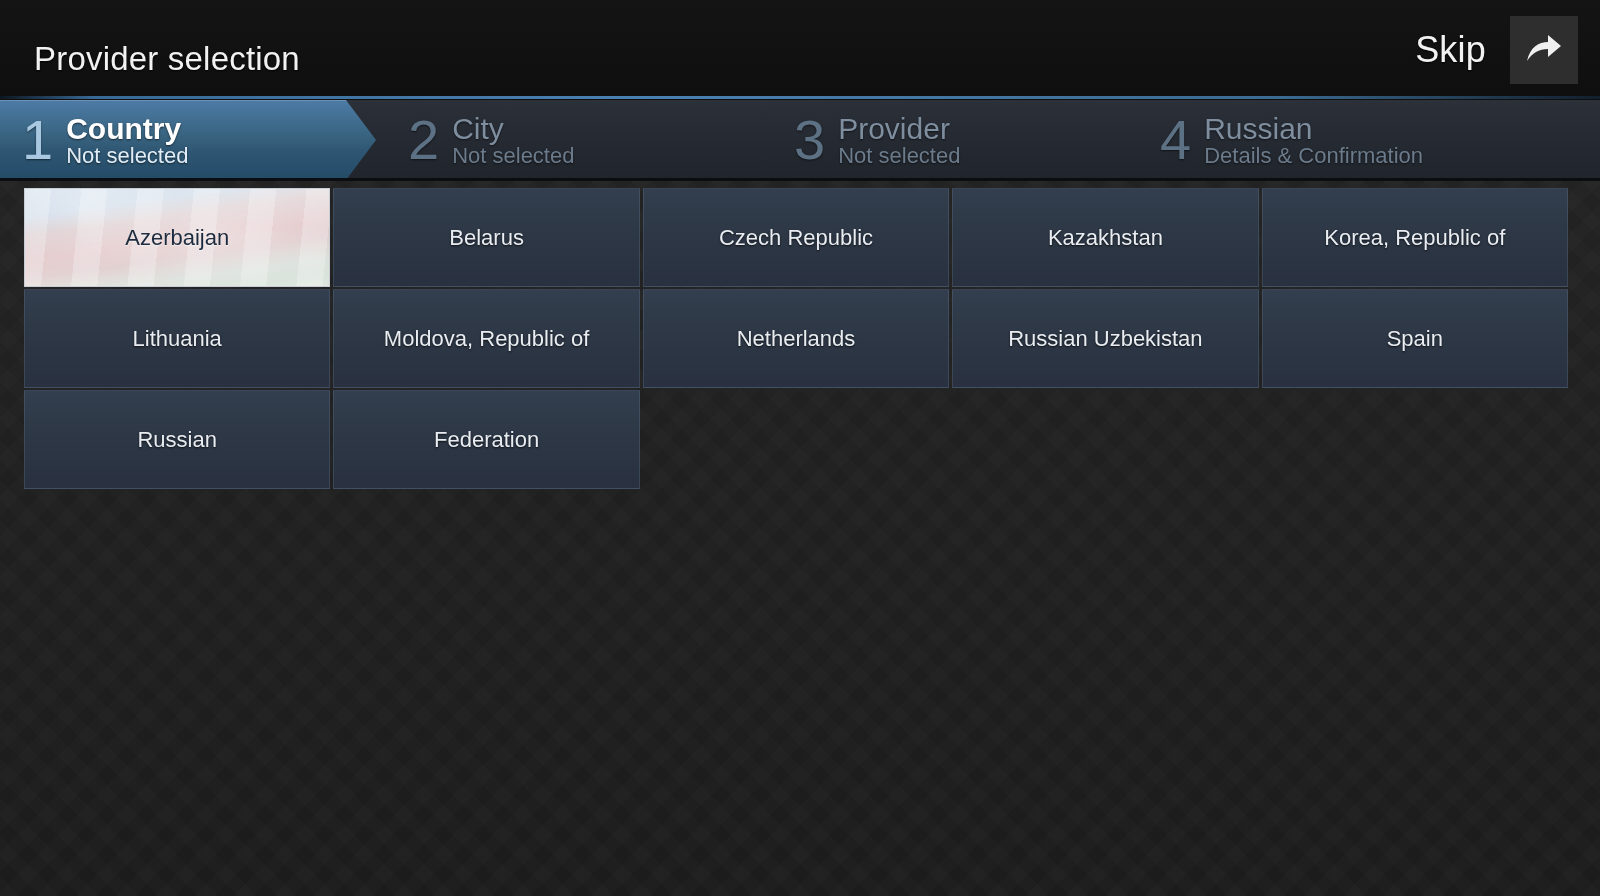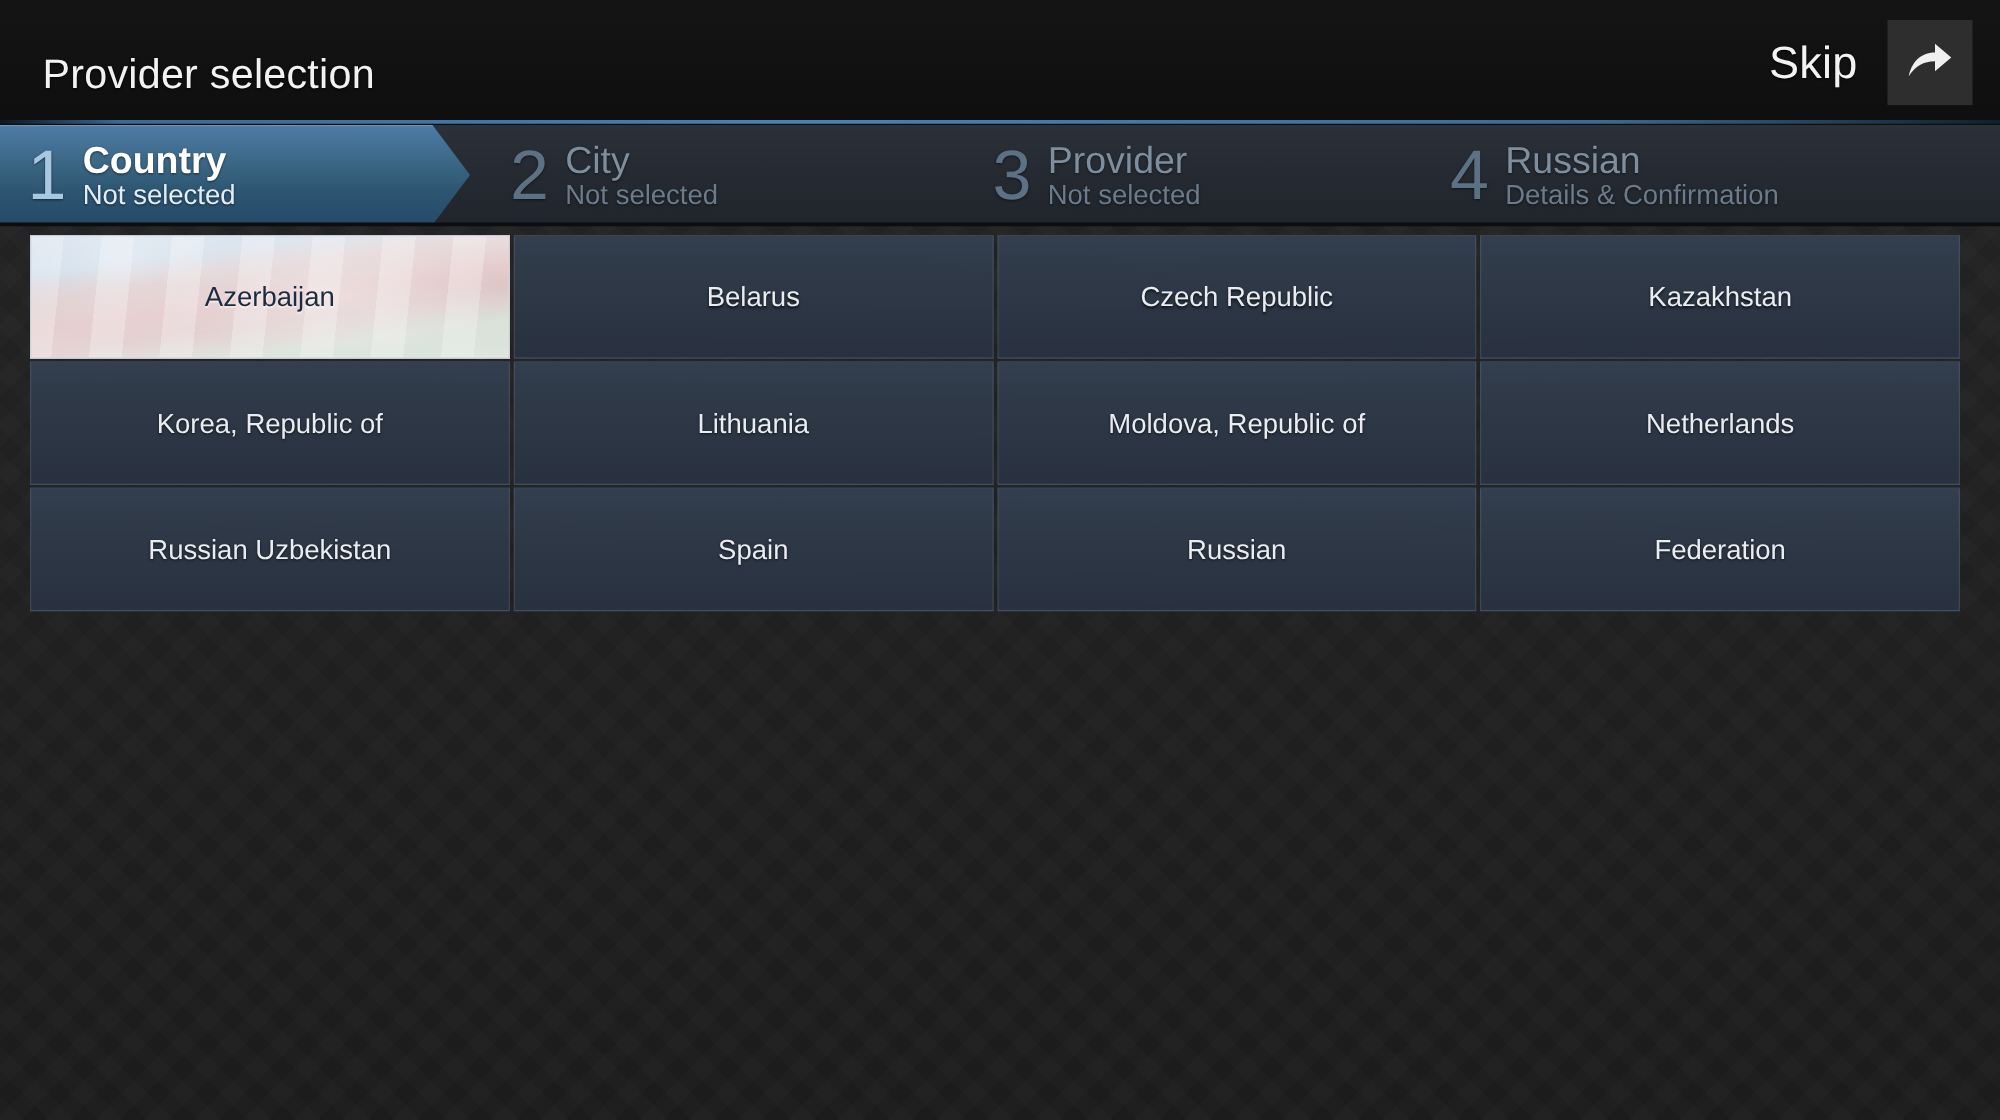--- a/index.html
+++ b/index.html
@@ -163,21 +163,21 @@
     background: #0b0d10;
   }
 
   
   .country-grid {
     position: absolute;
     left: 24px;
     top: 188px;
     width: 1544px;
     display: grid;
-    grid-template-columns: repeat(4, 1fr);
+    grid-template-columns: repeat(5, 1fr);
     grid-auto-rows: 99px;
     gap: 2px 3px;
   }
 
   .country-cell {
     position: relative;
     background: linear-gradient(180deg, #333e4e 0%, #2c3644 55%, #293140 100%);
     border: 1px solid rgba(120,145,175,0.22);
     display: flex;
     align-items: center;

